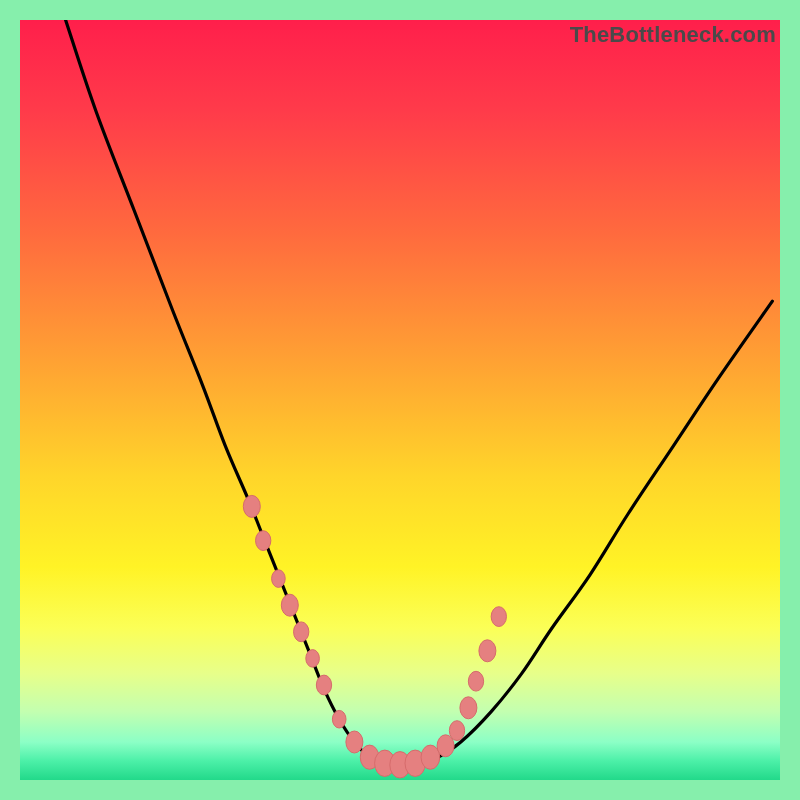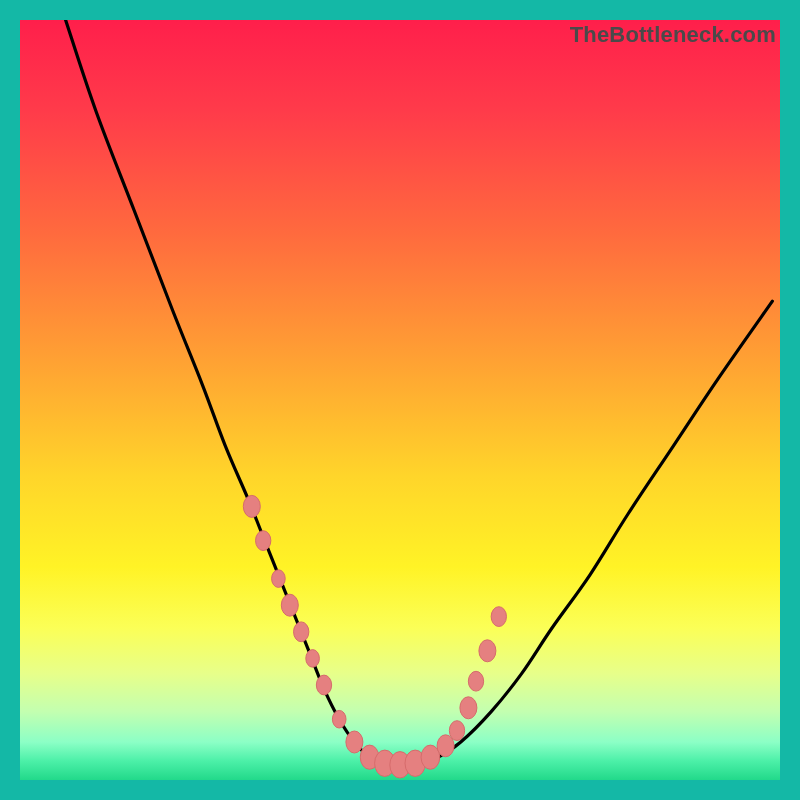--- a/index.html
+++ b/index.html
@@ -7,21 +7,21 @@
     padding: 0;
     width: 800px;
     height: 800px;
     overflow: hidden;
     font-family: Arial, Helvetica, sans-serif;
   }
   .frame {
     position: relative;
     width: 800px;
     height: 800px;
-    background: #14b8a6;
+    background: #86efac;
     box-sizing: border-box;
   }
   .plot-area {
     position: absolute;
     left: 20px;
     top: 20px;
     width: 760px;
     height: 760px;
     overflow: hidden;
   }

